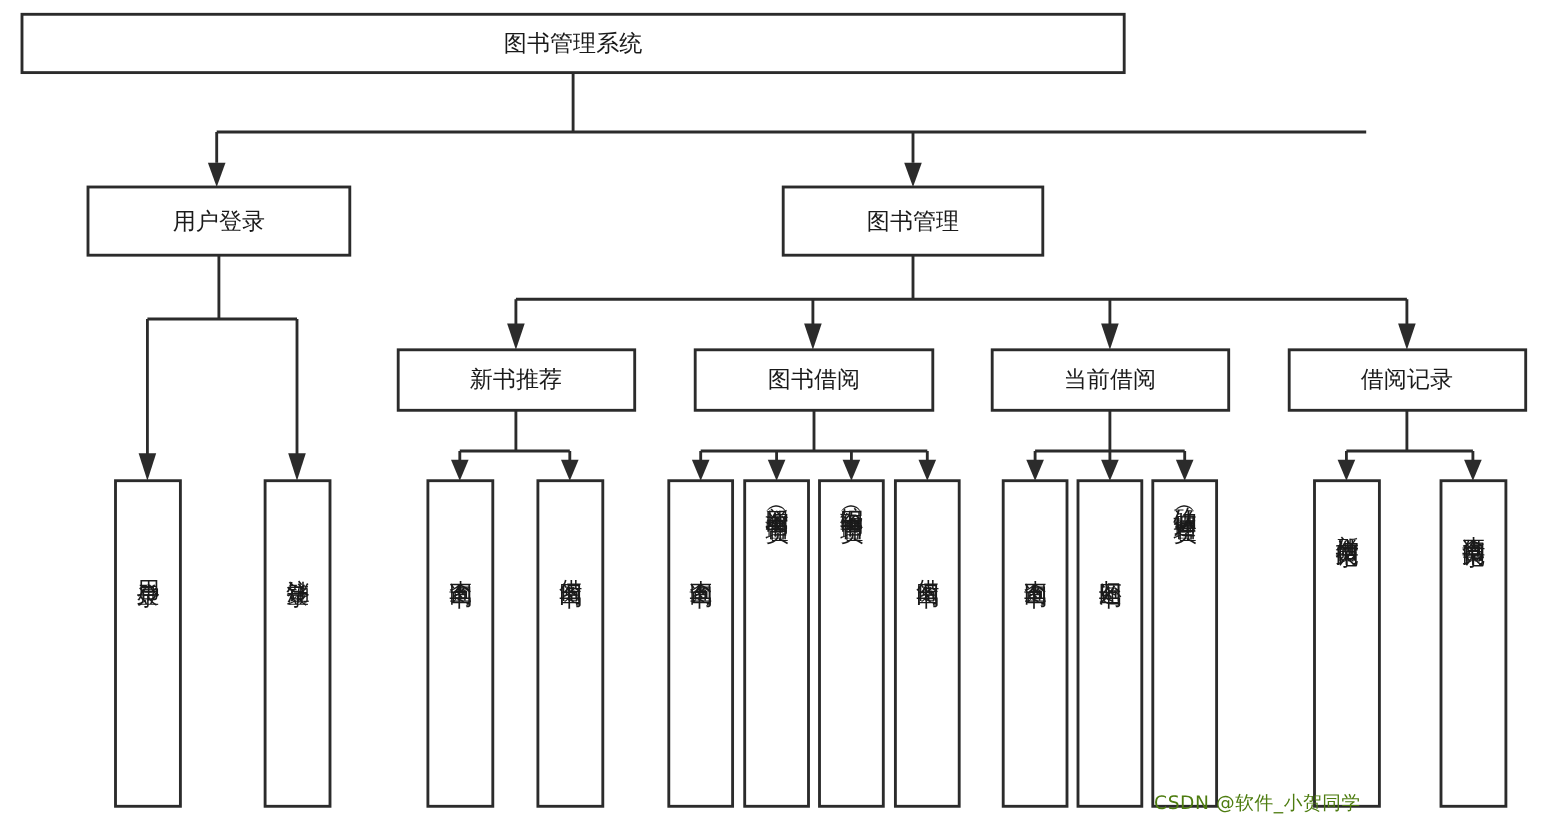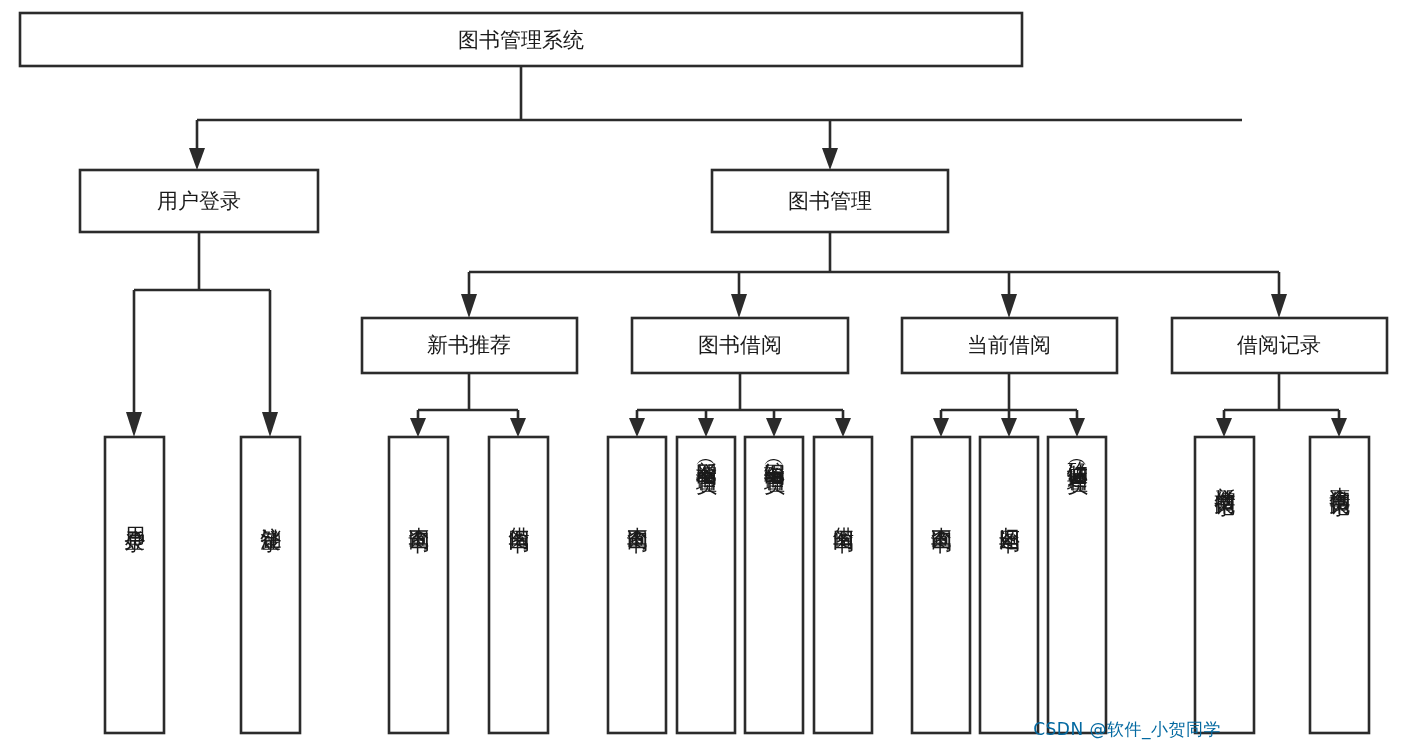--- a/index.html
+++ b/index.html
@@ -63,25 +63,25 @@
     text-orientation: upright;
     font-family: "DejaVu Sans", "Liberation Sans", sans-serif;
     font-size: 21px;
     line-height: 1.18;
     color: #1a1a1a;
     letter-spacing: 2px;
     white-space: nowrap;
   }
   .watermark {
     position: absolute;
-    right: 16px;
+    right: 0;
     bottom: 6px;
     font-family: "DejaVu Sans", "Liberation Sans", sans-serif;
     font-size: 17px;
-    color: #0369a1;
+    color: #4d7c0f;
     letter-spacing: 0.5px;
     white-space: nowrap;
     user-select: none;
     margin-left: 30px;
   }
 </style>
 </head>
 <body>
 
 <div id="diagram-root">

